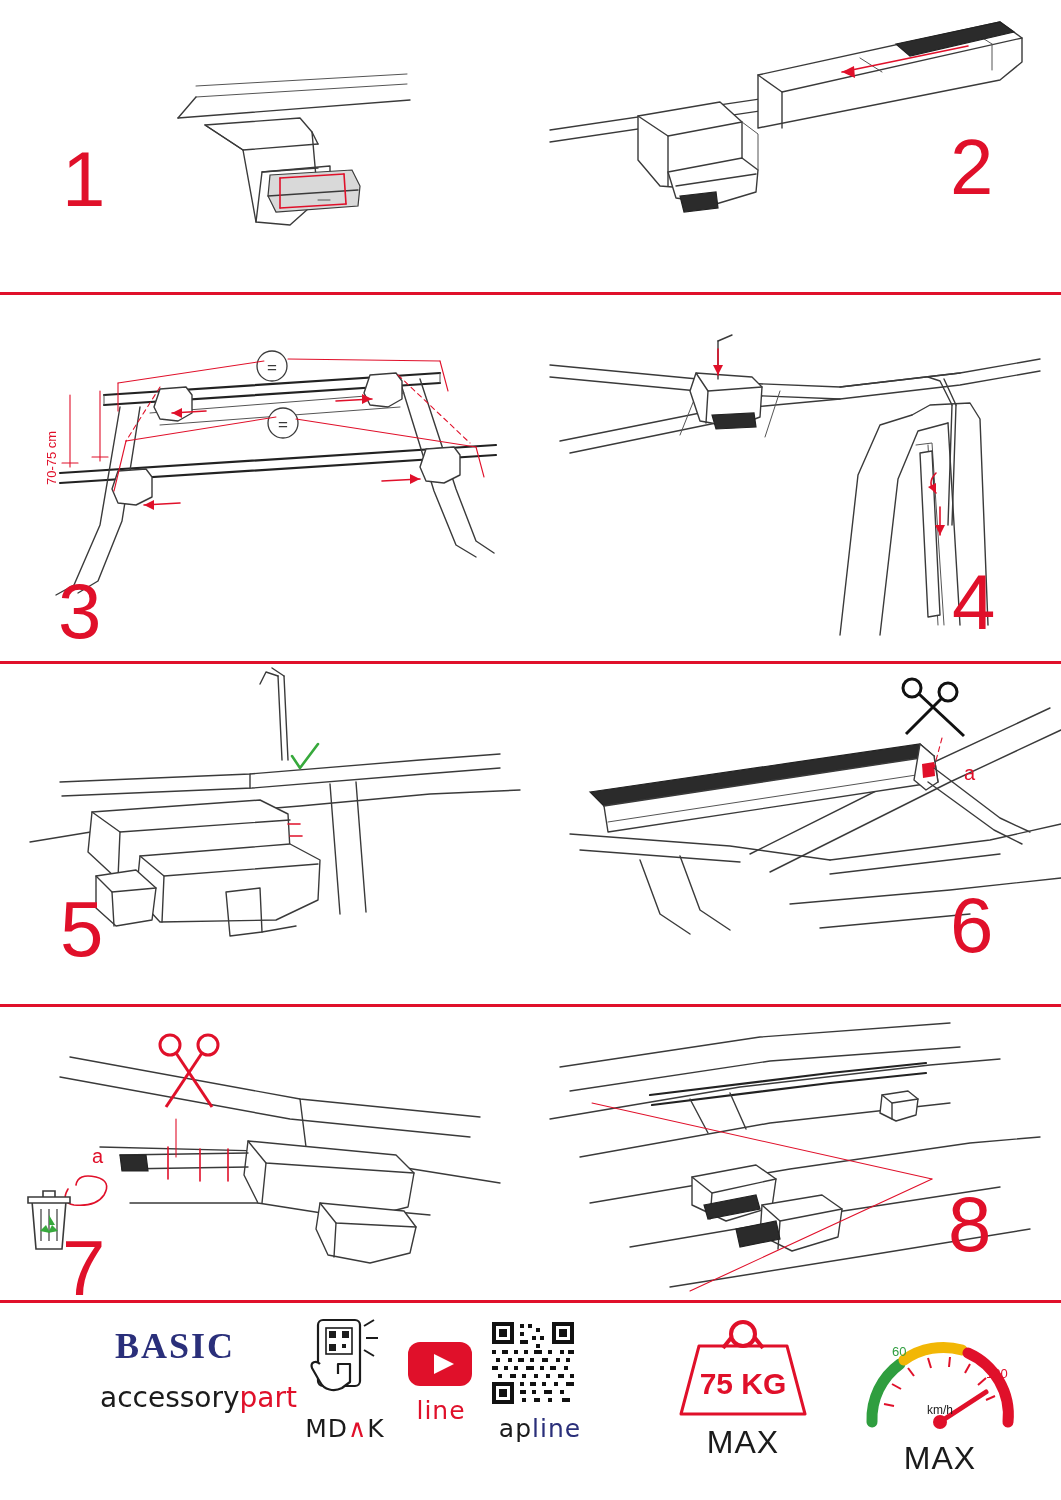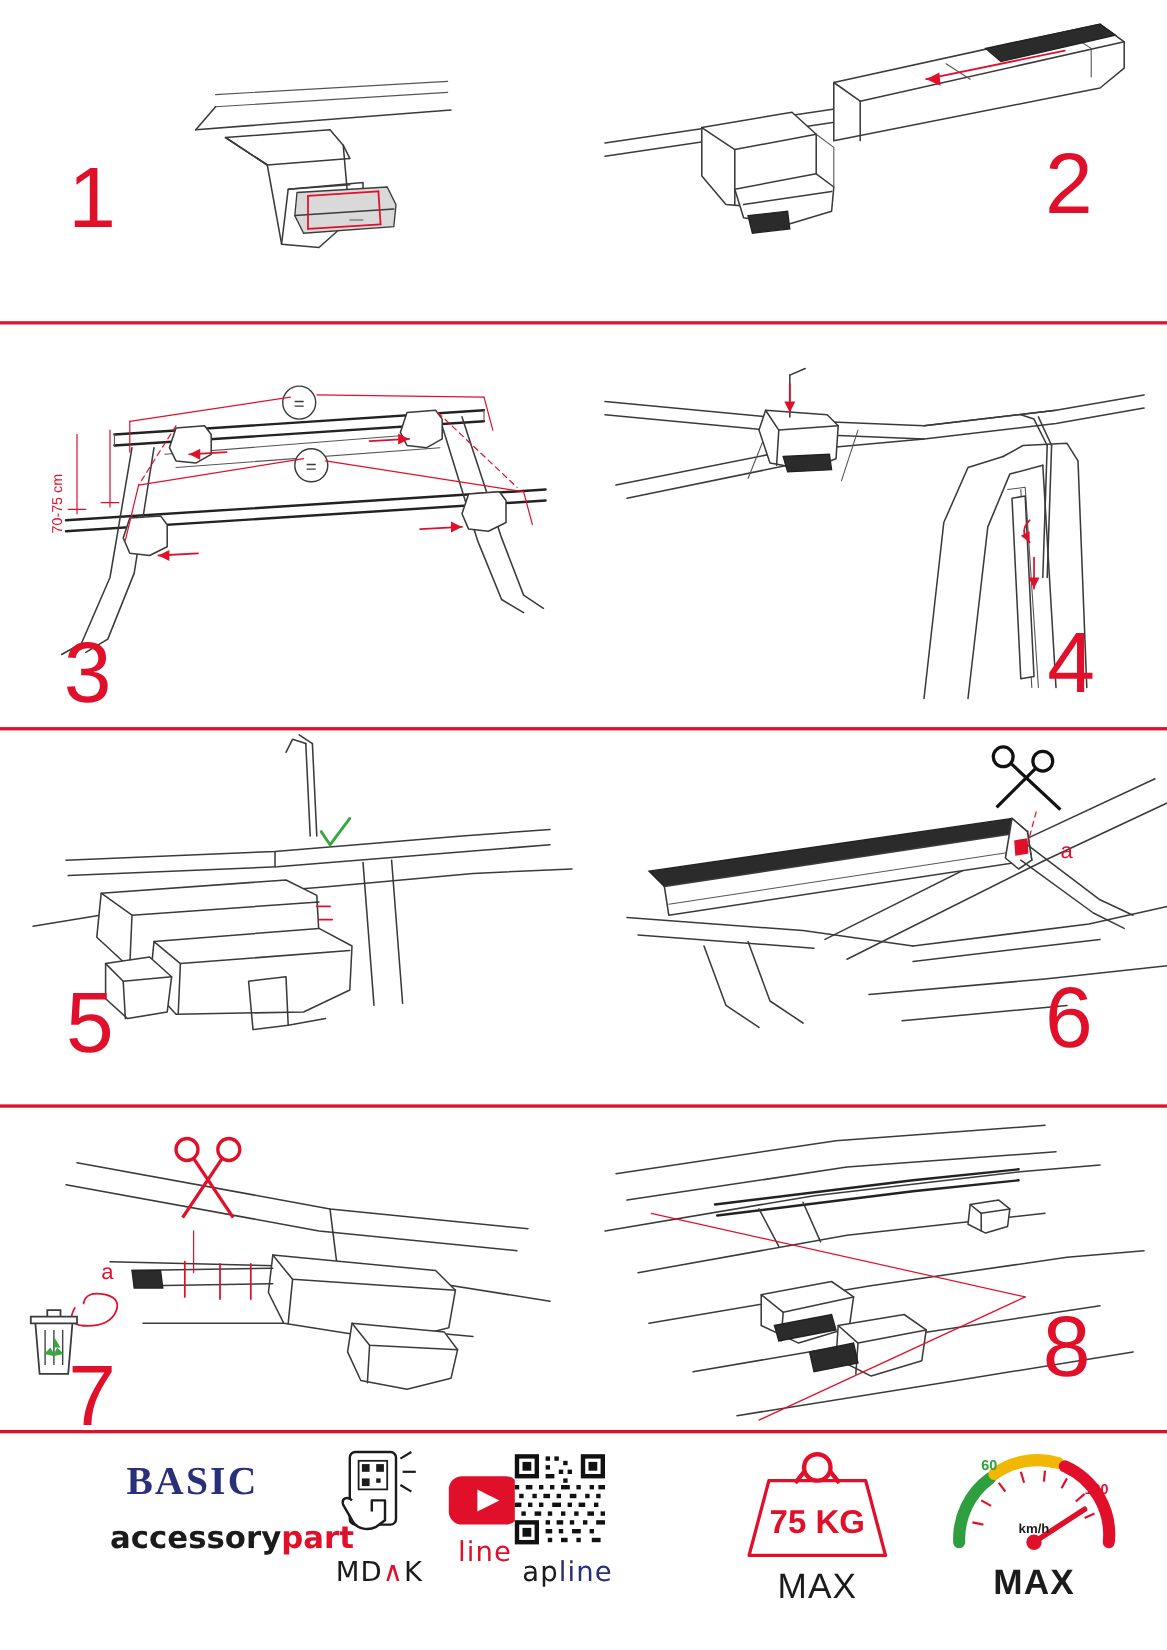--- a/index.html
+++ b/index.html
@@ -83,21 +83,21 @@
     font-size: 36px;
     font-weight: bold;
     color: #2a2f7a;
     letter-spacing: 2px;
     line-height: 1;
   }
   .brand-accessory {
     margin-top: 20px;
     font-family: "DejaVu Sans", sans-serif;
     font-size: 28px;
-    font-weight: bold;
+    font-weight: normal;
     letter-spacing: 0px;
     line-height: 1;
     margin-left: 40px;
   }
   .brand-accessory .a1 { color: #1b1b1b; }
   .brand-accessory .a2 { color: #e0102a; }
 
   .icon-col {
     position: absolute;
     text-align: center;
@@ -469,21 +469,21 @@
     <div class="icon-col" style="left:396px;top:36px;width:90px;">
       <svg width="90" height="52" viewBox="0 0 90 52">
         <rect x="12" y="6" width="64" height="44" rx="12" fill="#e0102a"></rect>
         <path d="M38 18 L58 28 L38 38 Z" fill="#ffffff"></path>
       </svg>
       <div class="icon-caption">
         <span class="rd">line</span>
       </div>
     </div>
 
-    <div class="icon-col" style="left:456px;top:18px;width:120px;">
+    <div class="icon-col" style="left:480px;top:18px;width:120px;">
       <svg width="120" height="88" viewBox="0 0 120 88">
         <rect x="12" y="4" width="82" height="82" fill="#ffffff"></rect>
         <g fill="#111">
           <rect x="12" y="4" width="22" height="22"></rect>
             <rect x="16" y="8" width="14" height="14" fill="#fff"></rect>
             <rect x="19" y="11" width="8" height="8"></rect>
           <rect x="72" y="4" width="22" height="22"></rect>
             <rect x="76" y="8" width="14" height="14" fill="#fff"></rect>
             <rect x="79" y="11" width="8" height="8"></rect>
           <rect x="12" y="64" width="22" height="22"></rect>
@@ -550,21 +550,21 @@
       <svg width="160" height="110" viewBox="0 0 160 110">
         <path d="M36 36 L124 36 L142 104 L18 104 Z" fill="#ffffff" stroke="#e0102a" stroke-width="3" stroke-linejoin="round"></path>
         <circle cx="80" cy="24" r="12" fill="none" stroke="#e0102a" stroke-width="4"></circle>
         <path d="M68 28 L60 38" stroke="#e0102a" stroke-width="4"></path>
         <path d="M92 28 L100 38" stroke="#e0102a" stroke-width="4"></path>
         <text x="80" y="84" text-anchor="middle" class="kgtext">75 KG</text>
       </svg>
       <div class="max-cap">MAX</div>
     </div>
 
-    <div class="icon-col" style="left:850px;top:6px;width:180px;font-weight:bold;">
+    <div class="icon-col" style="left:850px;top:26px;width:180px;">
       <svg width="180" height="110" viewBox="0 0 180 110">
         <path d="M22 96 A68 68 0 0 1 50 38" fill="none" stroke="#2f9e3f" stroke-width="11" stroke-linecap="round"></path>
         <path d="M54 34 A68 68 0 0 1 112 24" fill="none" stroke="#f2b705" stroke-width="11" stroke-linecap="round"></path>
         <path d="M118 27 A68 68 0 0 1 158 96" fill="none" stroke="#e0102a" stroke-width="11" stroke-linecap="round"></path>
         <g stroke="#e0102a" stroke-width="2">
           <path d="M34 78 L44 80"></path>
             <path d="M42 58 L51 63"></path>
             <path d="M58 42 L64 50"></path>
           <path d="M78 32 L81 42"></path>
             <path d="M100 31 L99 41"></path>

